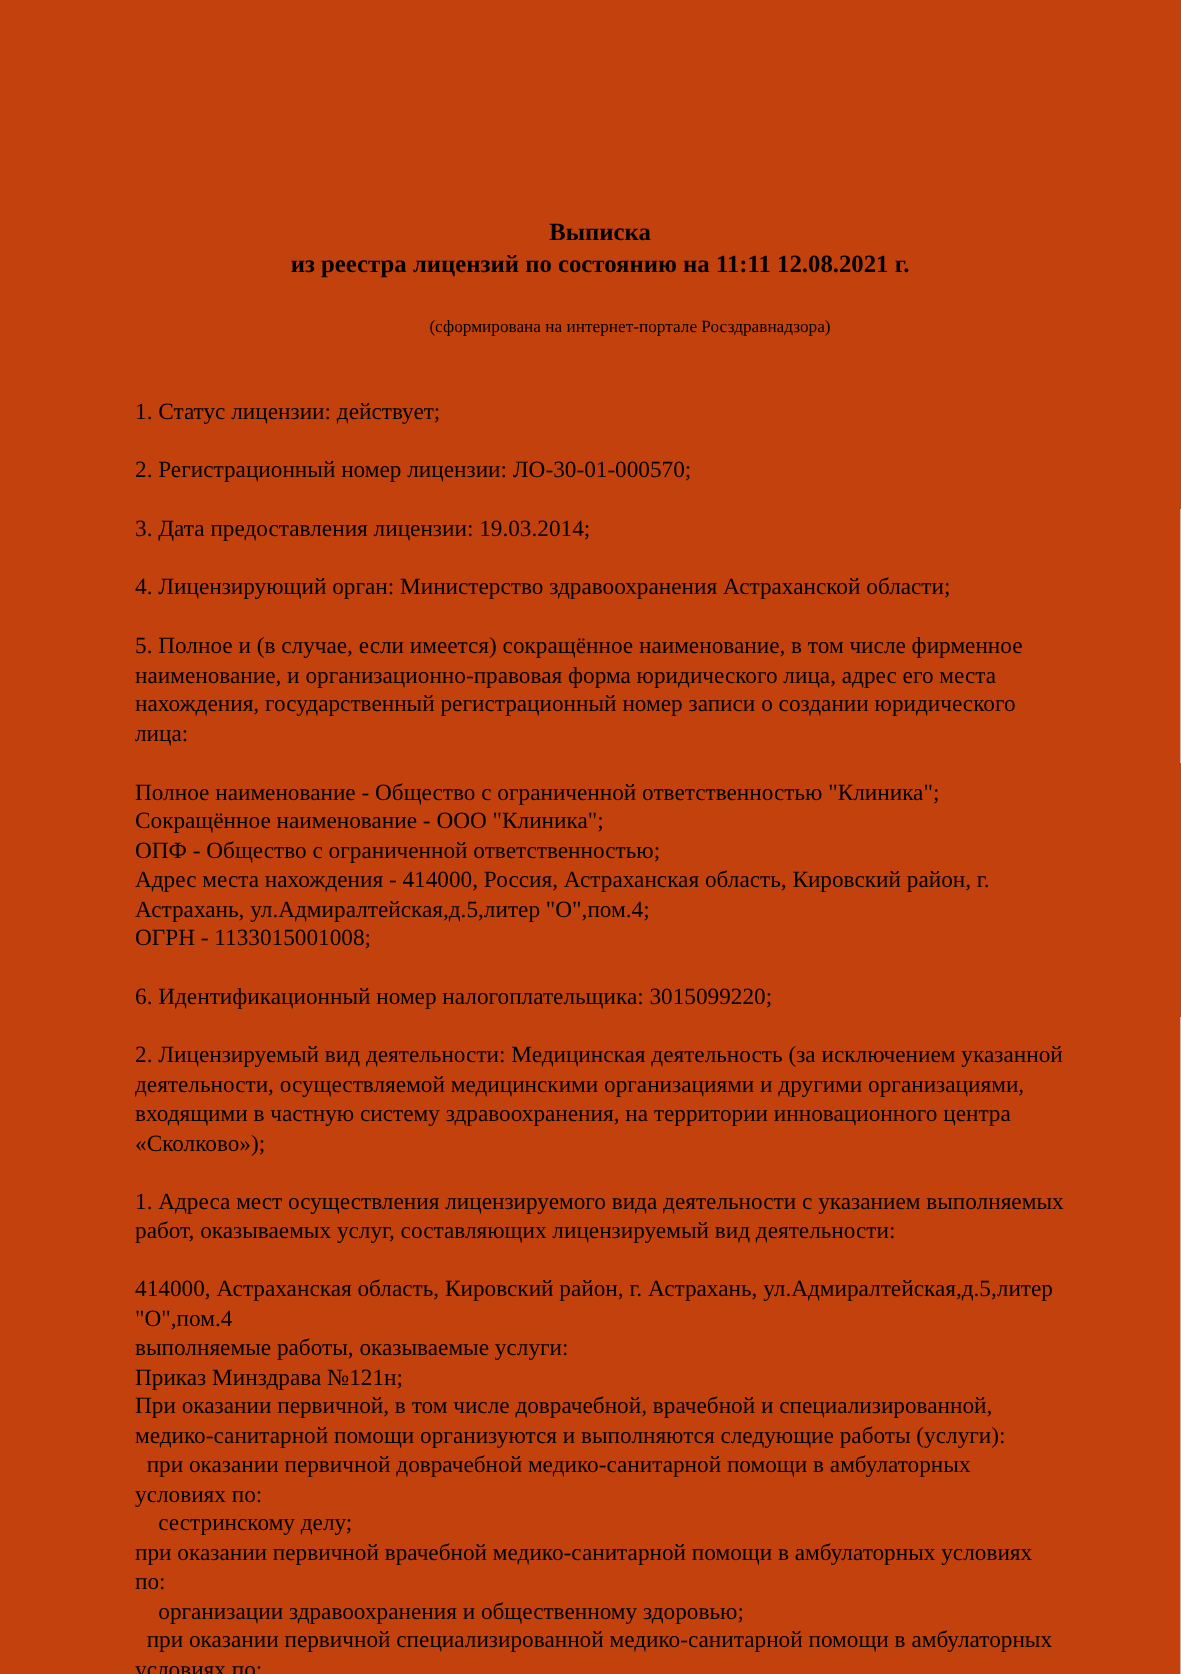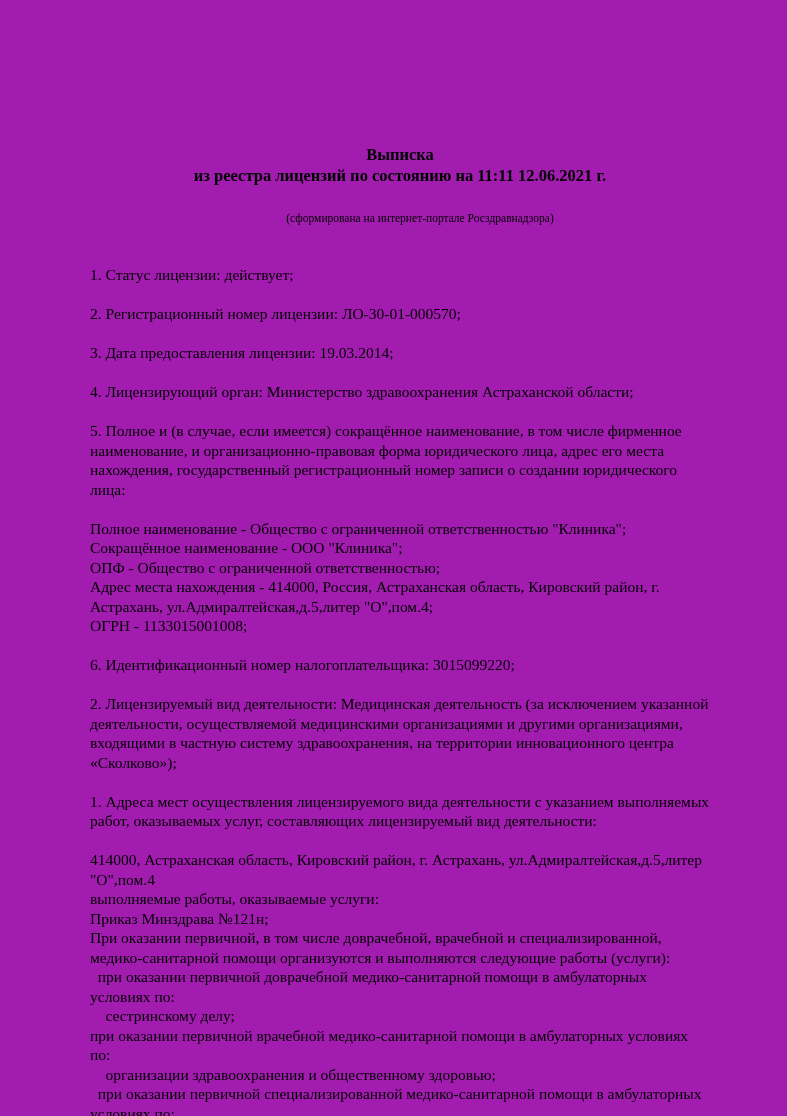--- a/index.html
+++ b/index.html
@@ -1,21 +1,21 @@
 <!DOCTYPE html>
 <html><head>
 <meta charset="utf-8">
 <style>
   * { margin: 0; padding: 0; box-sizing: border-box; }
   html, body { background: #ffffff; }
   .page {
     position: relative;
     width: 787px;
     height: 1116px;
-    background: #a21caf;
+    background: #c2410c;
     overflow: hidden;
     font-family: "Liberation Serif", serif;
     color: #000000;
   }
   .content {
     position: absolute;
     left: 90px;
     top: 144px;
     width: 620px;
   }
@@ -43,21 +43,21 @@
   }
 </style>
 </head>
 <body>
 
 <div class="page">
   <div class="content">
 
     <div class="doc-title">
       <div>Выписка</div>
-      <div>из реестра лицензий по состоянию на 11:11 12.06.2021 г.</div>
+      <div>из реестра лицензий по состоянию на 11:11 12.08.2021 г.</div>
     </div>
 
     <div class="doc-note">(сформирована на интернет-портале Росздравнадзора)</div>
 
     <div class="doc-body">
       <div class="para">1. Статус лицензии: действует;</div>
       <div class="para">2. Регистрационный номер лицензии: ЛО-30-01-000570;</div>
       <div class="para">3. Дата предоставления лицензии: 19.03.2014;</div>
       <div class="para">4. Лицензирующий орган: Министерство здравоохранения Астраханской области;</div>
       <div class="para">5. Полное и (в случае, если имеется) сокращённое наименование, в том числе фирменное наименование, и организационно-правовая форма юридического лица, адрес его места нахождения, государственный регистрационный номер записи о создании юридического лица:</div>

